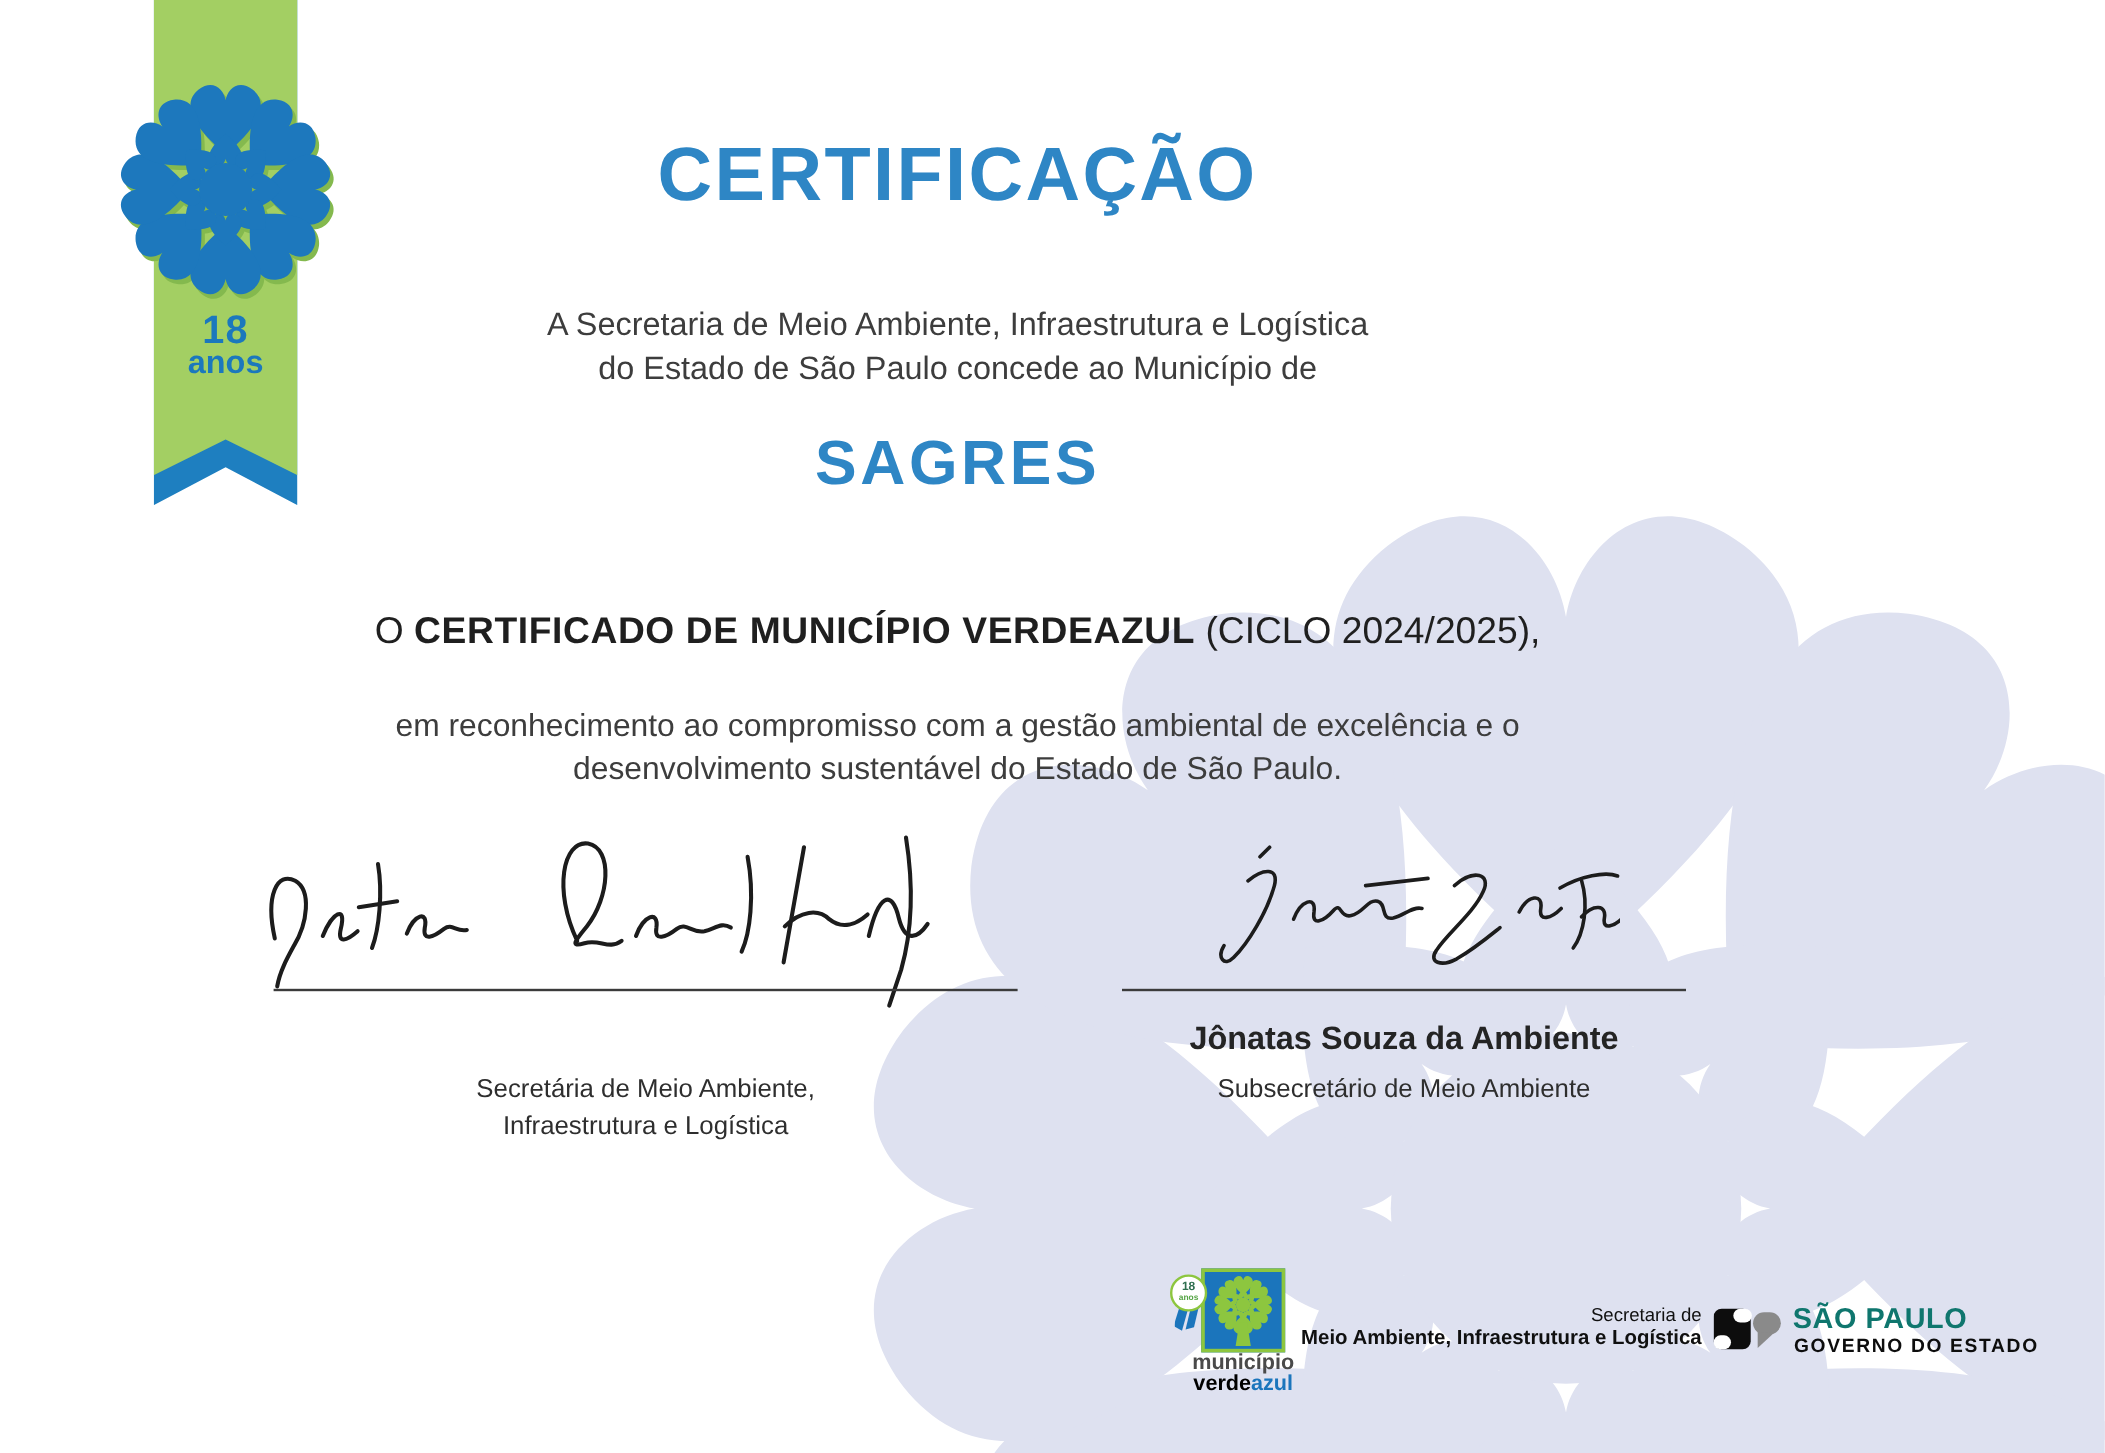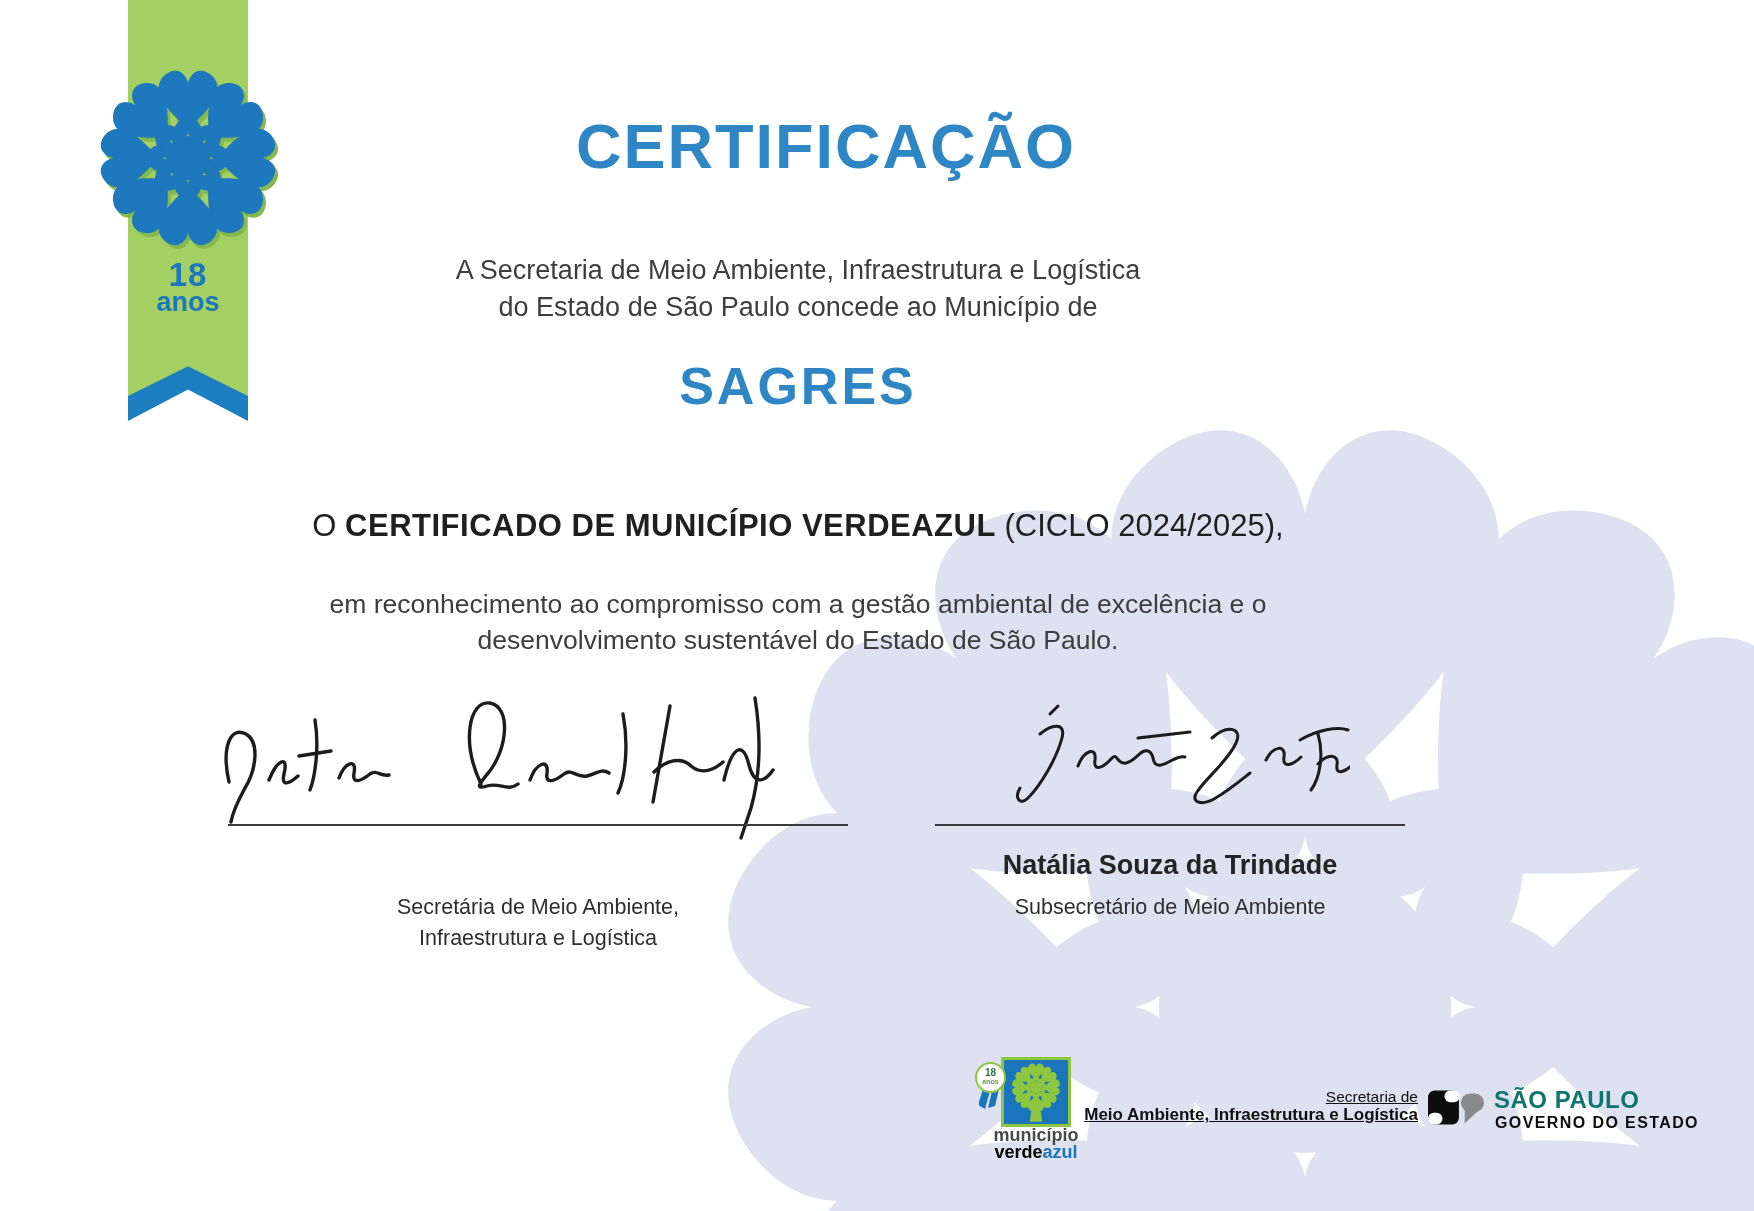--- a/index.html
+++ b/index.html
@@ -16,21 +16,21 @@
   .ribbon-green{left:128px;top:0;width:120px;height:396px;background:#a3cf63;
     clip-path:polygon(0 0,100% 0,100% 100%,50% 92.5%,0 100%);}
   .ribbon-flower{left:92px;top:62px;width:192px;height:192px;}
   .years{left:128px;top:260px;width:120px;text-align:center;color:#1b78bd;font-weight:bold;}
   .years .n{font-size:33px;line-height:30px;letter-spacing:1px;}
   .years .w{font-size:27px;line-height:25px;margin-top:0px;}
 
   
   .content{left:0;top:0;width:1596px;text-align:center;}
   .title{position:absolute;left:0;top:110px;width:100%;font-size:63px;font-weight:bold;
-         letter-spacing:2px;color:#2e86c5;margin-left:28px;}
+         letter-spacing:2px;color:#2e86c5;}
   .intro{position:absolute;left:0;top:252px;width:100%;font-size:27px;line-height:37px;color:#3d3d3d;}
   .sagres{position:absolute;left:0;top:356px;width:100%;font-size:52px;font-weight:bold;
           letter-spacing:3px;color:#2e86c5;}
   .award{position:absolute;left:0;top:508px;width:100%;font-size:31px;color:#1f1f1f;}
   .award .b{font-weight:bold;letter-spacing:0.5px;}
   .recognition{position:absolute;left:0;top:586px;width:100%;font-size:26.5px;line-height:36px;color:#3d3d3d;}
 
   
   .sigline{height:2px;background:#3b3b3b;top:824px;}
   .sigline.l{left:228px;width:620px;}
@@ -49,21 +49,21 @@
   .va-badge{left:975px;top:1062px;width:31px;height:31px;border-radius:50%;background:#ffffff;
             border:2px solid #8dc63f;box-sizing:border-box;text-align:center;z-index:3;}
   .va-badge .n{font-size:10px;font-weight:bold;color:#2f6f4f;line-height:11px;margin-top:3px;}
   .va-badge .w{font-size:7px;font-weight:bold;color:#57a546;line-height:7px;}
   .va-tails{left:979px;top:1089px;width:24px;height:22px;z-index:2;}
   .va-text{left:973px;top:1127px;width:126px;text-align:center;font-weight:bold;font-size:18px;line-height:17px;}
   .va-text .m{color:#4a4a4a;}
   .va-text .verde{color:#000000;}
   .va-text .azul{color:#1b75bc;}
 
-  .sec-block{left:1050px;top:1088px;width:368px;text-align:right;color:#101010;text-decoration:underline;}
+  .sec-block{left:1050px;top:1088px;width:368px;text-align:right;color:#101010;}
   .sec-block .l1{font-size:15.5px;line-height:17px;}
   .sec-block .l2{font-size:17px;font-weight:bold;line-height:19px;}
   .sp-glyph{left:1428px;top:1087px;width:58px;height:40px;}
   .gov-name{left:1494px;top:1086px;font-size:24px;font-weight:bold;letter-spacing:0.5px;color:#0f766e;}
   .gov-sub{left:1495px;top:1114px;font-size:16px;font-weight:bold;letter-spacing:1.4px;color:#0d0d0d;}
 </style>
 </head>
 <body>
 
 <div class="page">
@@ -186,21 +186,21 @@
   </svg>
 
   <div class="abs sigline l"></div>
   <div class="abs sigline r"></div>
 
   <div class="abs sigrole l">
     <div>Secretária de Meio Ambiente,</div>
     <div>Infraestrutura e Logística</div>
   </div>
 
-  <div class="abs signame r">Natália Souza da Trindade</div>
+  <div class="abs signame r">Jônatas Souza da Ambiente</div>
   <div class="abs sigrole r">
     <div>Subsecretário de Meio Ambiente</div>
   </div>
 
   <div class="abs va-square">
     <svg width="62" height="62" viewBox="-100 -100 200 235" style="margin:1px 0 0 1px">
       <use href="#flower" fill="#8dc63f"></use>
       <path d="M-12,55 L12,55 L24,130 L-24,130 Z" fill="#8dc63f"></path>
     </svg>
   </div>

